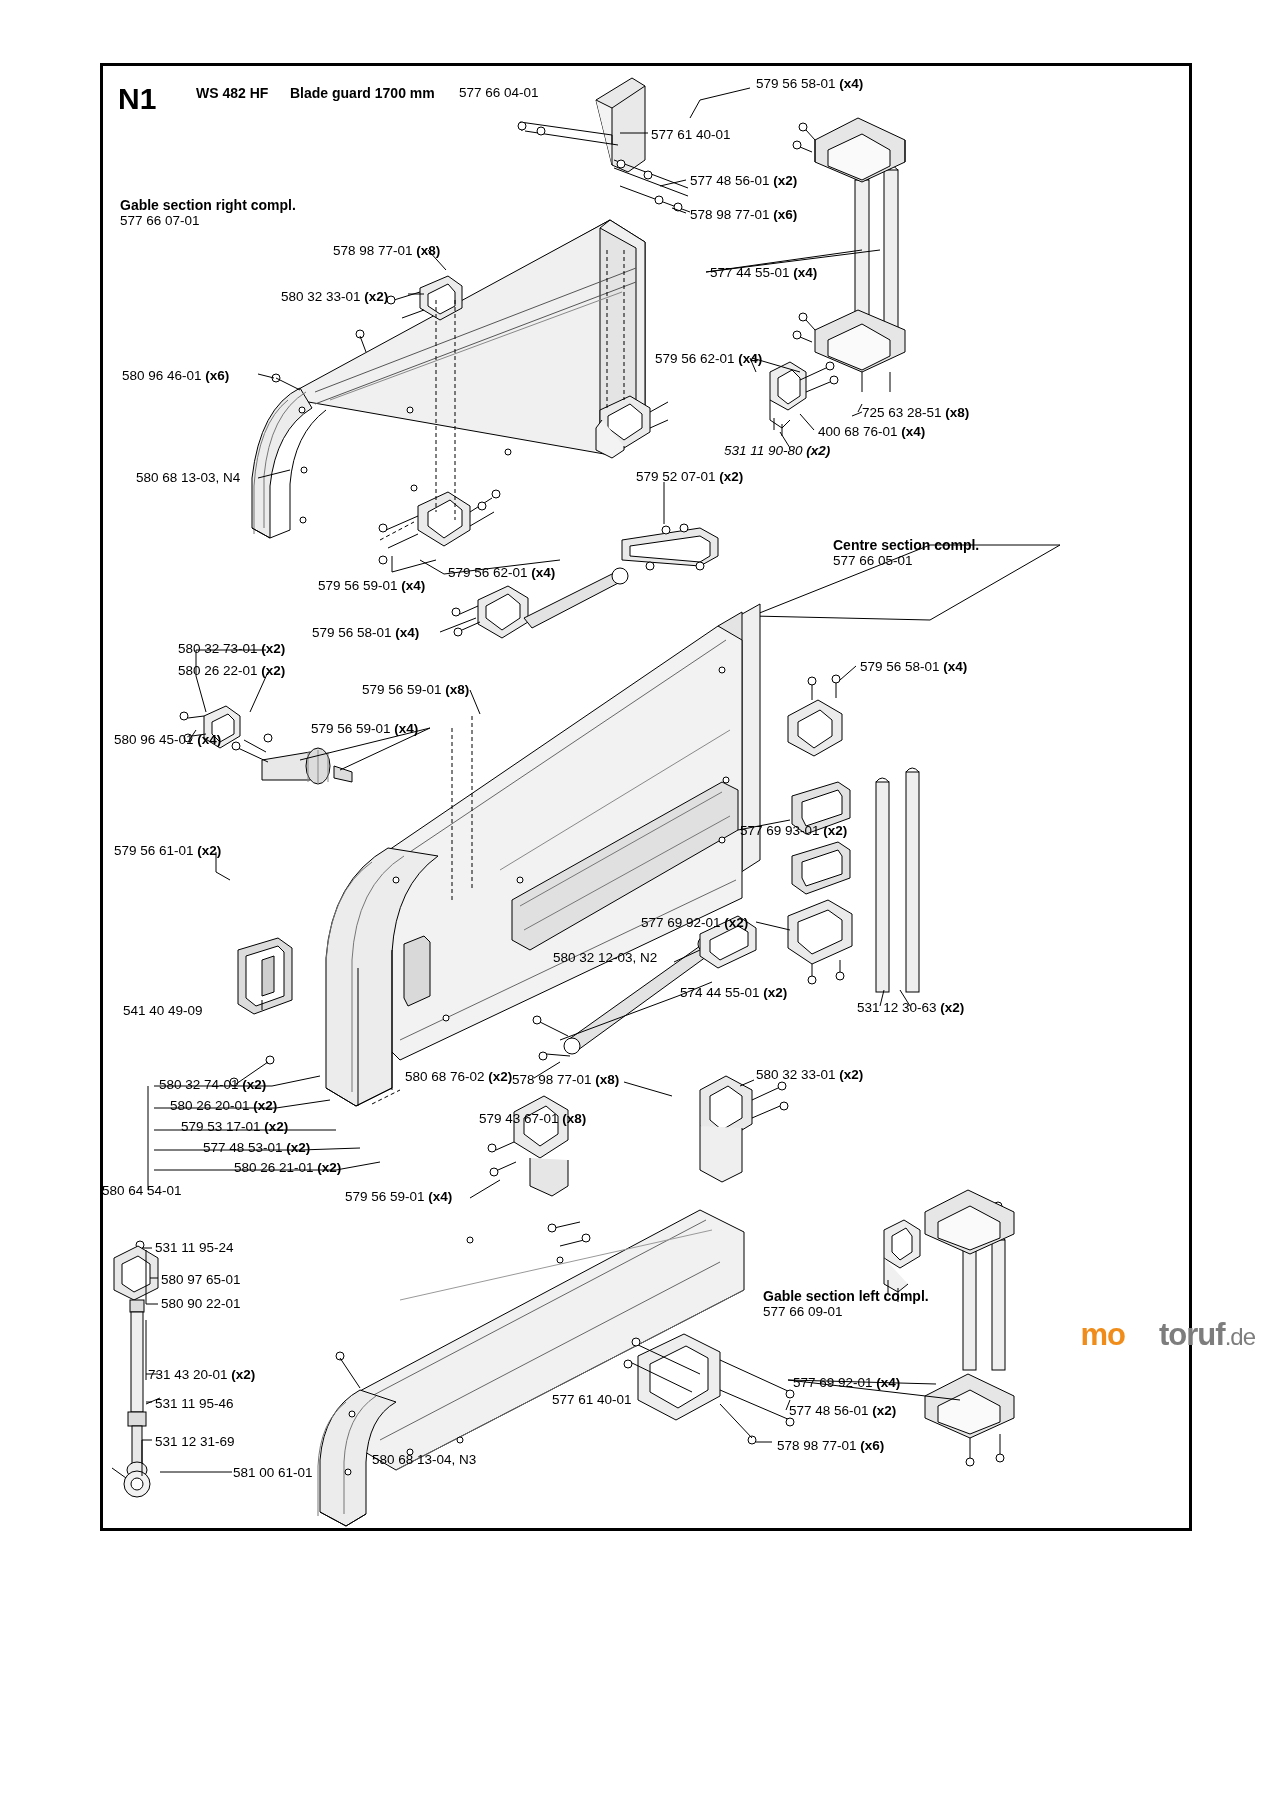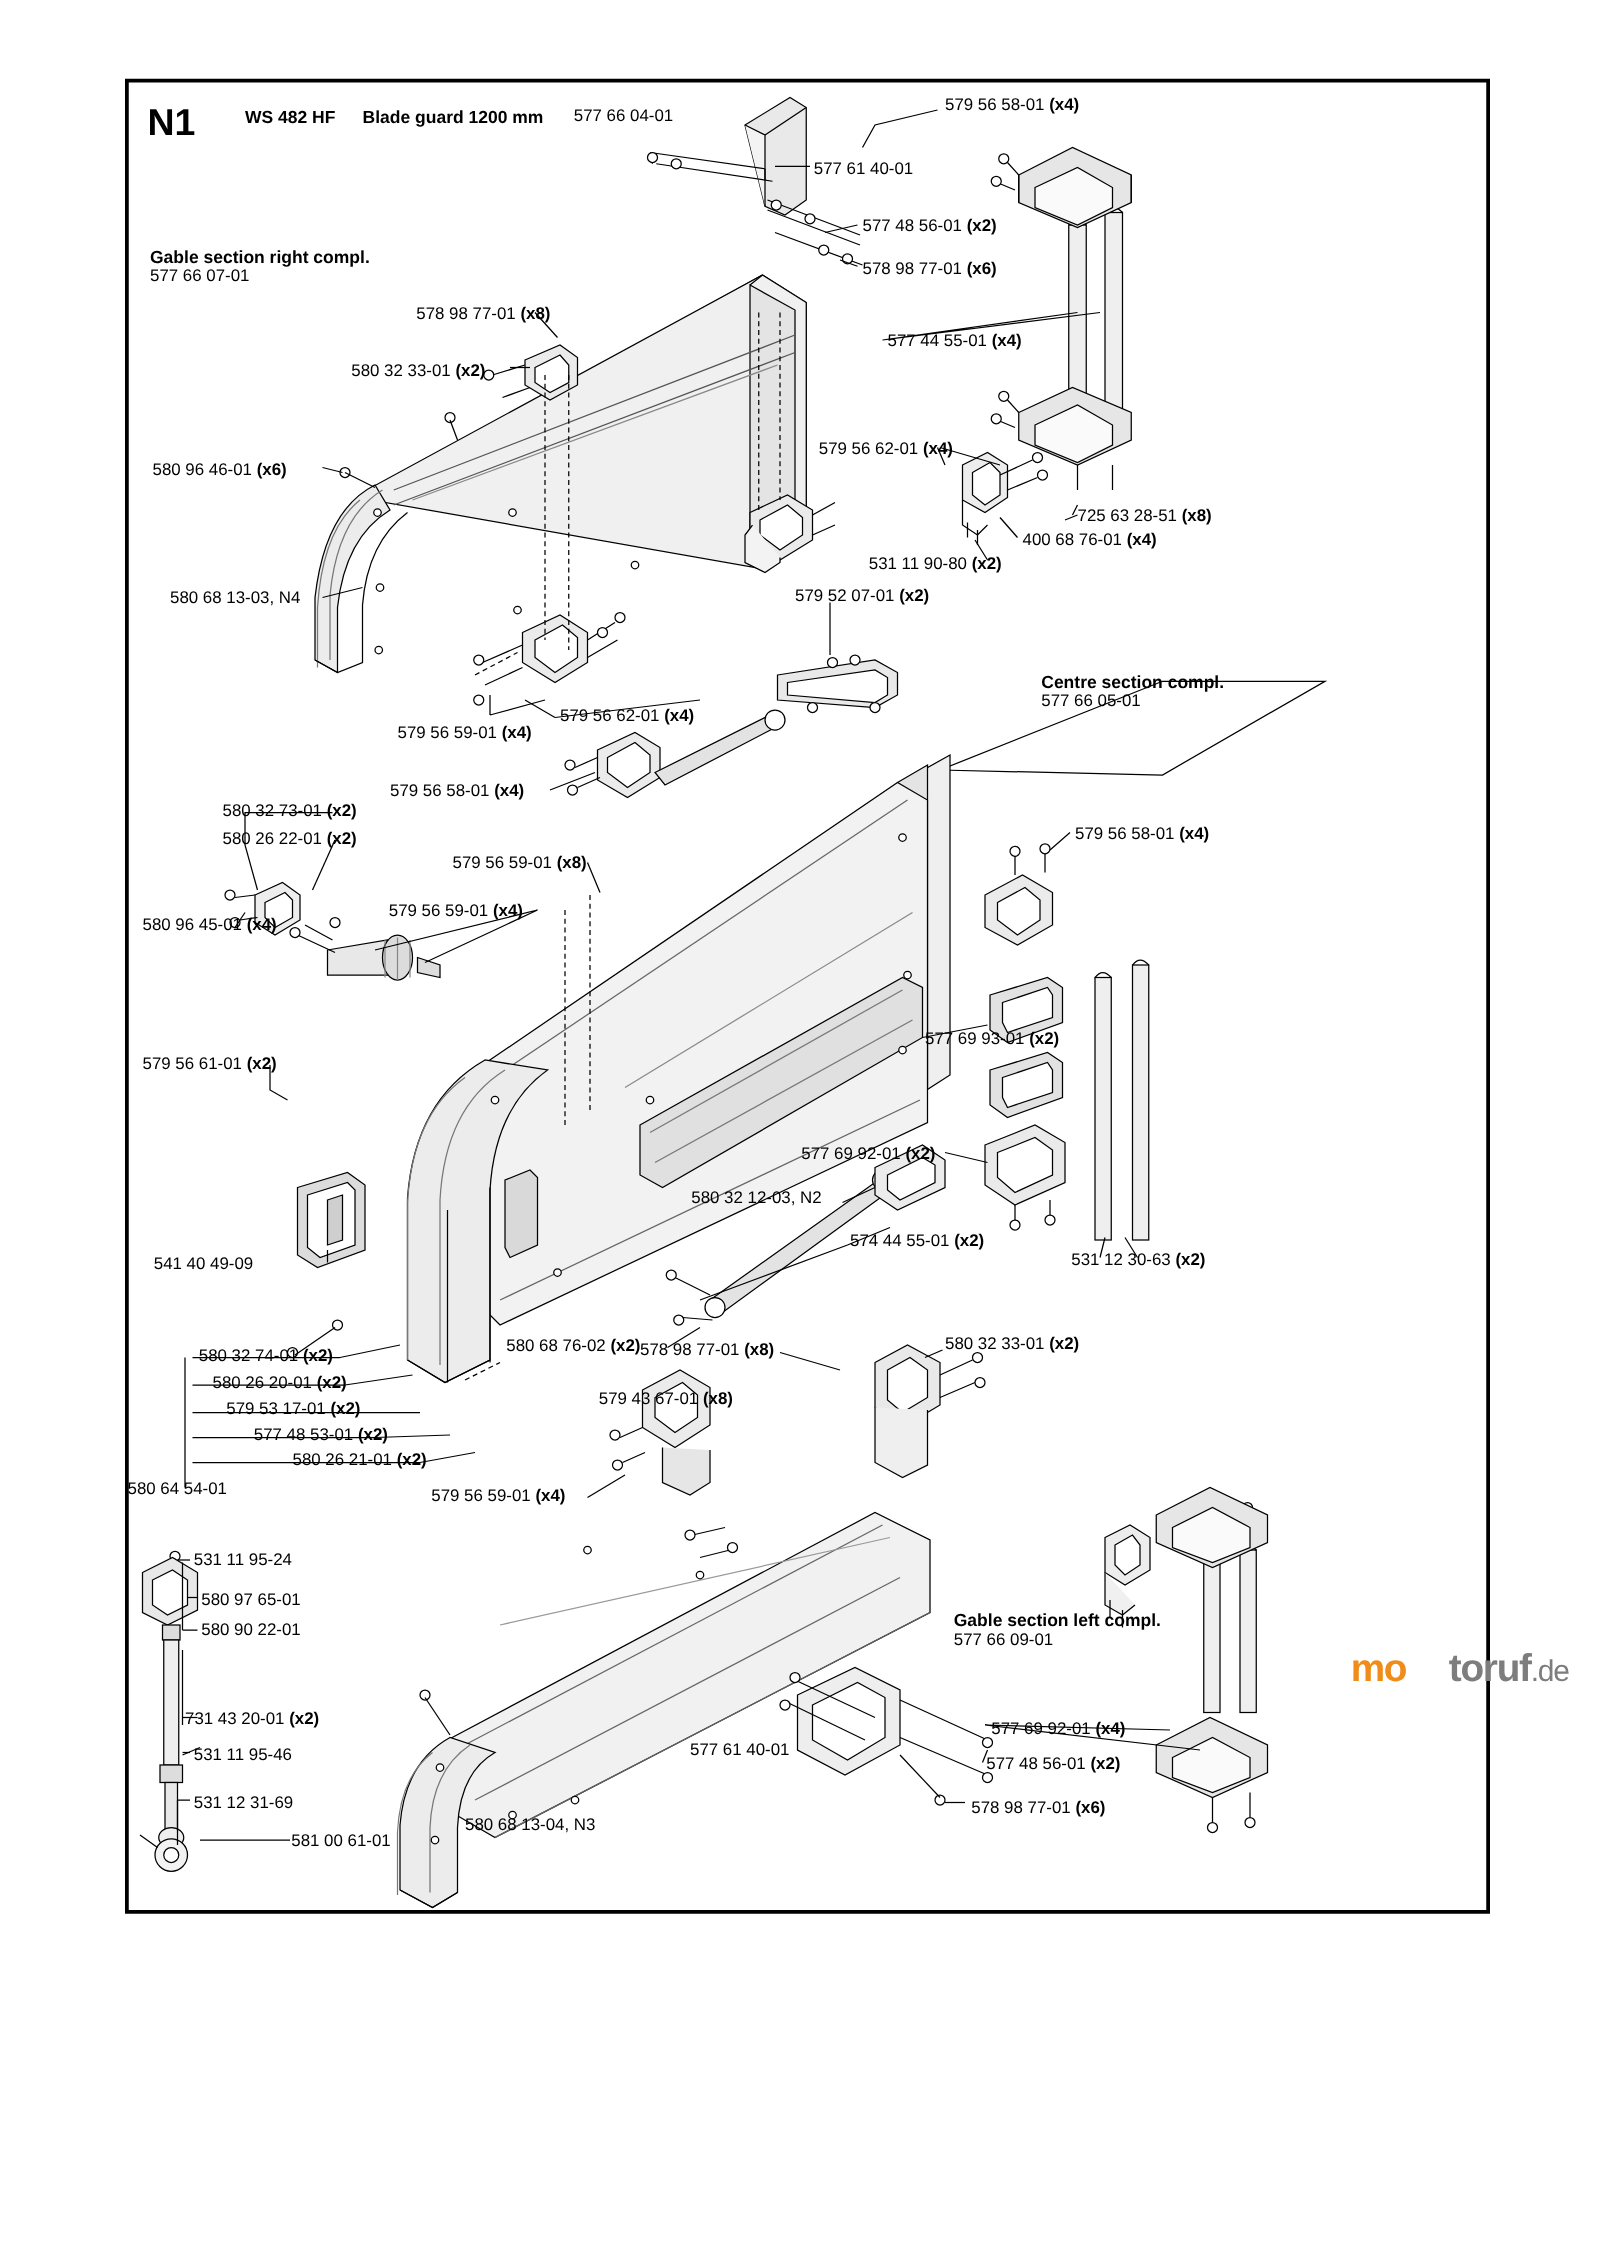--- a/index.html
+++ b/index.html
@@ -296,21 +296,21 @@
       <circle cx="137" cy="1484" r="13" fill="#f2f2f2"></circle>
       <circle cx="137" cy="1484" r="6" fill="#fff"></circle>
       <path d="M126 1478 L112 1468 M146 1404 L160 1398"></path>
 
     </g>
   </svg>
 
   <div class="title-n1" style="left:118px;top:82px;">N1</div>
 
   <div class="hdr" style="left:196px;top:85px;">WS 482 HF</div>
-  <div class="hdr" style="left:290px;top:85px;">Blade guard 1200 mm</div>
+  <div class="hdr" style="left:290px;top:85px;">Blade guard 1700 mm</div>
   <div class="lbl" style="left:459px;top:85px;">577 66 04-01</div>
 
   <div class="grp" style="left:120px;top:197px;">
     <span>Gable section right compl.</span>
     <span class="sub">577 66 07-01</span>
   </div>
 
   <div class="grp" style="left:833px;top:537px;">
     <span>Centre section compl.</span>
     <span class="sub">577 66 05-01</span>
@@ -325,21 +325,21 @@
   <div class="lbl" style="left:651px;top:127px;"><span>577 61 40-01</span> <b></b></div>
   <div class="lbl" style="left:690px;top:173px;"><span>577 48 56-01</span> <b>(x2)</b></div>
   <div class="lbl" style="left:690px;top:207px;"><span>578 98 77-01</span> <b>(x6)</b></div>
   <div class="lbl" style="left:333px;top:243px;"><span>578 98 77-01</span> <b>(x8)</b></div>
   <div class="lbl" style="left:281px;top:289px;"><span>580 32 33-01</span> <b>(x2)</b></div>
   <div class="lbl" style="left:710px;top:265px;"><span>577 44 55-01</span> <b>(x4)</b></div>
   <div class="lbl" style="left:122px;top:368px;"><span>580 96 46-01</span> <b>(x6)</b></div>
   <div class="lbl" style="left:655px;top:351px;"><span>579 56 62-01</span> <b>(x4)</b></div>
   <div class="lbl" style="left:862px;top:405px;text-align:right;"><span>725 63 28-51</span> <b>(x8)</b></div>
   <div class="lbl" style="left:818px;top:424px;"><span>400 68 76-01</span> <b>(x4)</b></div>
-  <div class="lbl" style="left:695px;top:443px;"><span>531 11 90-80</span> <b>(x2)</b></div>
+  <div class="lbl" style="left:724px;top:443px;font-style:italic;"><span>531 11 90-80</span> <b>(x2)</b></div>
   <div class="lbl" style="left:136px;top:470px;text-align:right;"><span>580 68 13-03, N4</span> <b></b></div>
   <div class="lbl" style="left:636px;top:469px;"><span>579 52 07-01</span> <b>(x2)</b></div>
   <div class="lbl" style="left:448px;top:565px;"><span>579 56 62-01</span> <b>(x4)</b></div>
   <div class="lbl" style="left:318px;top:578px;"><span>579 56 59-01</span> <b>(x4)</b></div>
   <div class="lbl" style="left:312px;top:625px;"><span>579 56 58-01</span> <b>(x4)</b></div>
   <div class="lbl" style="left:178px;top:641px;"><span>580 32 73-01</span> <b>(x2)</b></div>
   <div class="lbl" style="left:178px;top:663px;"><span>580 26 22-01</span> <b>(x2)</b></div>
   <div class="lbl" style="left:362px;top:682px;"><span>579 56 59-01</span> <b>(x8)</b></div>
   <div class="lbl" style="left:311px;top:721px;"><span>579 56 59-01</span> <b>(x4)</b></div>
   <div class="lbl" style="left:114px;top:732px;"><span>580 96 45-01</span> <b>(x4)</b></div>

